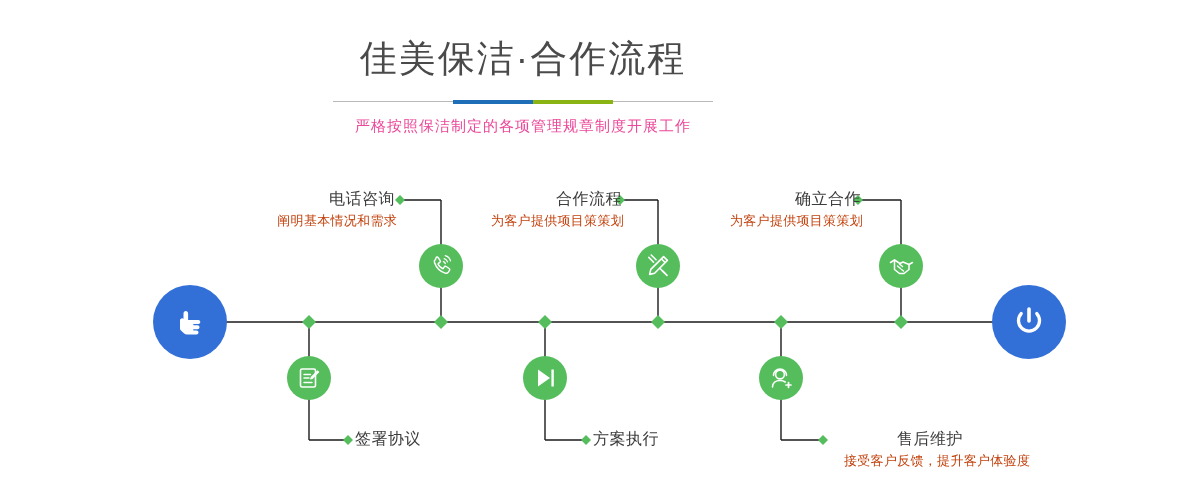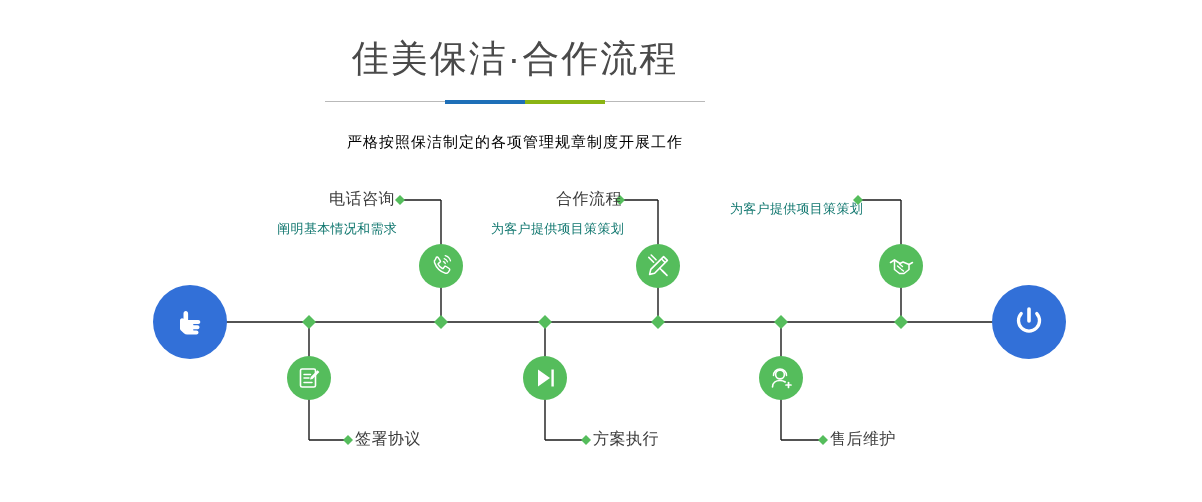--- a/index.html
+++ b/index.html
@@ -15,21 +15,21 @@
     position: relative;
     width: 1202px;
     height: 502px;
     overflow: hidden;
     background: #ffffff;
   }
 
   
   .header {
     position: absolute;
-    left: 0;
+    left: 8px;
     top: 0;
     width: 1030px;
     text-align: center;
   }
   .page-title {
     margin: 0;
     padding-top: 38px;
     font-size: 37px;
     font-weight: 400;
     letter-spacing: 2px;
@@ -61,25 +61,25 @@
   }
   .divider-green {
     position: absolute;
     left: 200px;
     top: 0;
     width: 80px;
     height: 4px;
     background: #8ab414;
   }
   .page-subtitle {
-    margin: 16px;
+    margin: 0;
     padding-top: 13px;
     font-size: 15px;
     font-weight: 400;
-    color: #000000;
+    color: #ec4899;
     letter-spacing: 1px;
     white-space: nowrap;
   }
 
   
   .flow {
     position: absolute;
     left: 0;
     top: 0;
     width: 1202px;
@@ -120,25 +120,24 @@
     white-space: nowrap;
   }
   .label-title {
     font-size: 16px;
     color: #3c3c3c;
     line-height: 20px;
     letter-spacing: 0.5px;
   }
   .label-desc {
     font-size: 13px;
-    color: #0f766e;
+    color: #c2410c;
     line-height: 19px;
     letter-spacing: 0.3px;
     padding-top: 2px;
-    margin-top: 8px;
   }
   .label.up { text-align: right; }
   .label.down { text-align: left; }
   .label.up .label-title { padding-right: 2px; }
   .label.down .label-desc { padding-left: 14px; }
 </style>
 </head>
 <body>
 
 <div class="page">
@@ -261,30 +260,32 @@
     <div class="node" style="left:879px; top:244px;">
       <svg width="27" height="27" viewBox="0 0 27 27">
         <path d="M2.5 9.5 L6.5 7 L12 10.5 L15 9 L21 11.5 L24.5 9.5" fill="none" stroke="#ffffff" stroke-width="1.5" stroke-linejoin="round" stroke-linecap="round"></path>
         <path d="M6.5 7 L6.5 16.5 L11.5 20.5 L16 20.5 L21 16.5 L21 11.5" fill="none" stroke="#ffffff" stroke-width="1.5" stroke-linejoin="round" stroke-linecap="round"></path>
         <path d="M9.5 13 L12.5 15.5" stroke="#ffffff" stroke-width="1.4" stroke-linecap="round"></path>
         <path d="M11.5 11 L14.5 13.5" stroke="#ffffff" stroke-width="1.4" stroke-linecap="round"></path>
         <path d="M13.5 16.5 L15.5 18" stroke="#ffffff" stroke-width="1.4" stroke-linecap="round"></path>
       </svg>
     </div>
     <div class="label up" style="right:339px; top:189px;">
+      <div class="label-title">确立合作</div>
       <div class="label-desc">为客户提供项目策策划</div>
     </div>
 
     <div class="node" style="left:759px; top:356px;">
       <svg width="27" height="27" viewBox="0 0 27 27">
         <circle cx="12" cy="9.5" r="4.4" fill="none" stroke="#ffffff" stroke-width="1.6"></circle>
         <path d="M4.5 22 c0-4.2 3.4-6.5 7.5-6.5 2 0 3.8 0.5 5.2 1.5" fill="none" stroke="#ffffff" stroke-width="1.6" stroke-linecap="round"></path>
         <path d="M5.5 10.5 a6.5 6.5 0 0 1 13 0" fill="none" stroke="#ffffff" stroke-width="1.5" stroke-linecap="round"></path>
         <line x1="20.5" y1="17.5" x2="20.5" y2="22.5" stroke="#ffffff" stroke-width="1.7" stroke-linecap="round"></line>
         <line x1="18" y1="20" x2="23" y2="20" stroke="#ffffff" stroke-width="1.7" stroke-linecap="round"></line>
       </svg>
     </div>
     <div class="label down" style="left:830px; top:429px;text-align:center;">
       <div class="label-title">售后维护</div>
+      <div class="label-desc">接受客户反馈，提升客户体验度</div>
     </div>
 
   </div>
 </div>
 
 </body></html>

